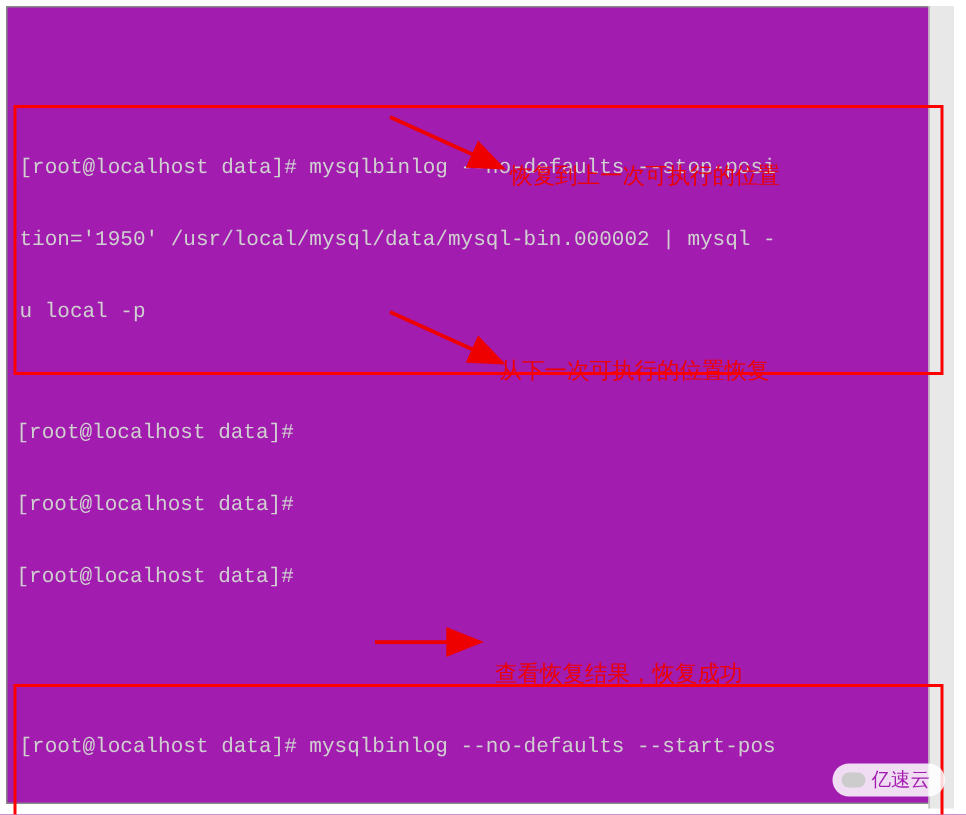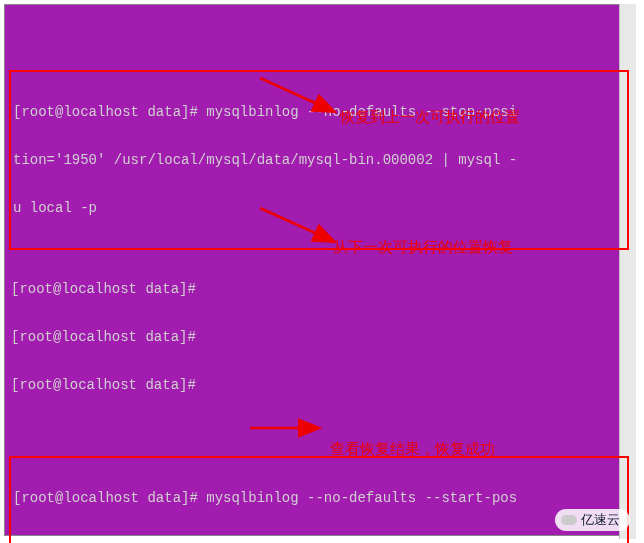--- a/index.html
+++ b/index.html
@@ -59,21 +59,21 @@
     pointer-events: none;
   }
   .watermark {
     position: absolute;
     right: 14px;
     bottom: 12px;
     background: rgba(255,255,255,0.85);
     border-radius: 12px;
     padding: 2px 10px 2px 6px;
     font-size: 13px;
-    color: #0f172a;
+    color: #a21caf;
     display: flex;
     align-items: center;
     gap: 4px;
   }
   .watermark::before {
     content: "";
     width: 16px; height: 10px;
     background: #ccc;
     border-radius: 6px;
     display: inline-block;

